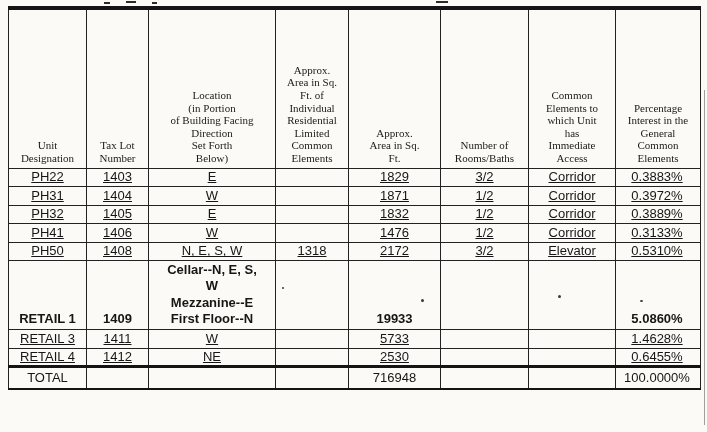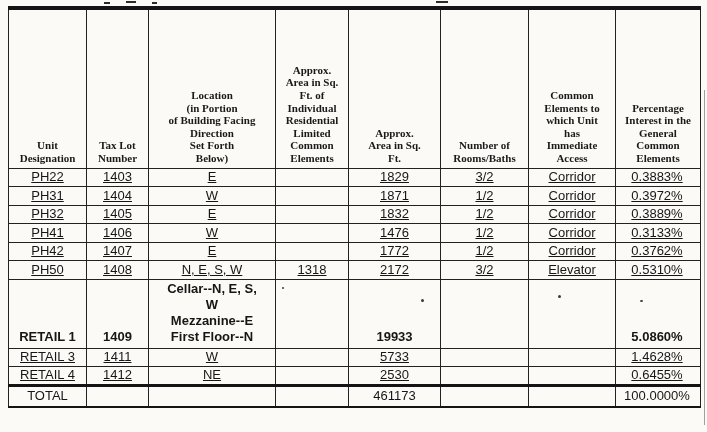--- a/index.html
+++ b/index.html
@@ -36,21 +36,20 @@
   
   tr.hdr{height:160px;}
   tr.hdr th{
     font-family:"Liberation Serif",serif;
     font-size:11px;
     line-height:12.6px;
     vertical-align:bottom;
     padding-bottom:3px;
     white-space:pre-line;
     color:#1a1a1a;
-    font-weight:bold;
   }
   
   tr.r-std{height:18.5px;text-decoration:underline;}
   tr.r-retail1{height:69px;}
   tr.r-total{height:22px;}
   tr.r-total td{border-top:3px solid #141414;margin-left:20px;}
   .sched td{
     font-size:13px;
     line-height:1.05;
     white-space:pre-line;
@@ -162,30 +161,20 @@
         <td>PH41</td>
         <td>1406</td>
         <td>W</td>
         <td></td>
         <td>1476</td>
         <td>1/2</td>
         <td>Corridor</td>
         <td class="pct">0.3133%</td>
       </tr>
       <tr class="r-std">
-        <td>PH42</td>
-        <td>1407</td>
-        <td>E</td>
-        <td></td>
-        <td>1772</td>
-        <td>1/2</td>
-        <td>Corridor</td>
-        <td class="pct">0.3762%</td>
-      </tr>
-      <tr class="r-std">
         <td>PH50</td>
         <td>1408</td>
         <td>N, E, S, W</td>
         <td>1318</td>
         <td>2172</td>
         <td>3/2</td>
         <td>Elevator</td>
         <td class="pct">0.5310%</td>
       </tr>
       <tr class="r-retail1">
@@ -219,21 +208,21 @@
         <td>2530</td>
         <td></td>
         <td></td>
         <td class="pct">0.6455%</td>
       </tr>
       <tr class="r-total">
         <td>TOTAL</td>
         <td></td>
         <td></td>
         <td></td>
-        <td>461173</td>
+        <td>716948</td>
         <td></td>
         <td></td>
         <td class="pct">100.0000%</td>
       </tr>
     </tbody>
   </table>
 
   <span class="tick" style="left:104px;top:2px;width:6px;height:2px;"></span>
   <span class="tick" style="left:126px;top:1px;width:10px;height:2px;"></span>
   <span class="tick" style="left:152px;top:2px;width:5px;height:2px;"></span>

